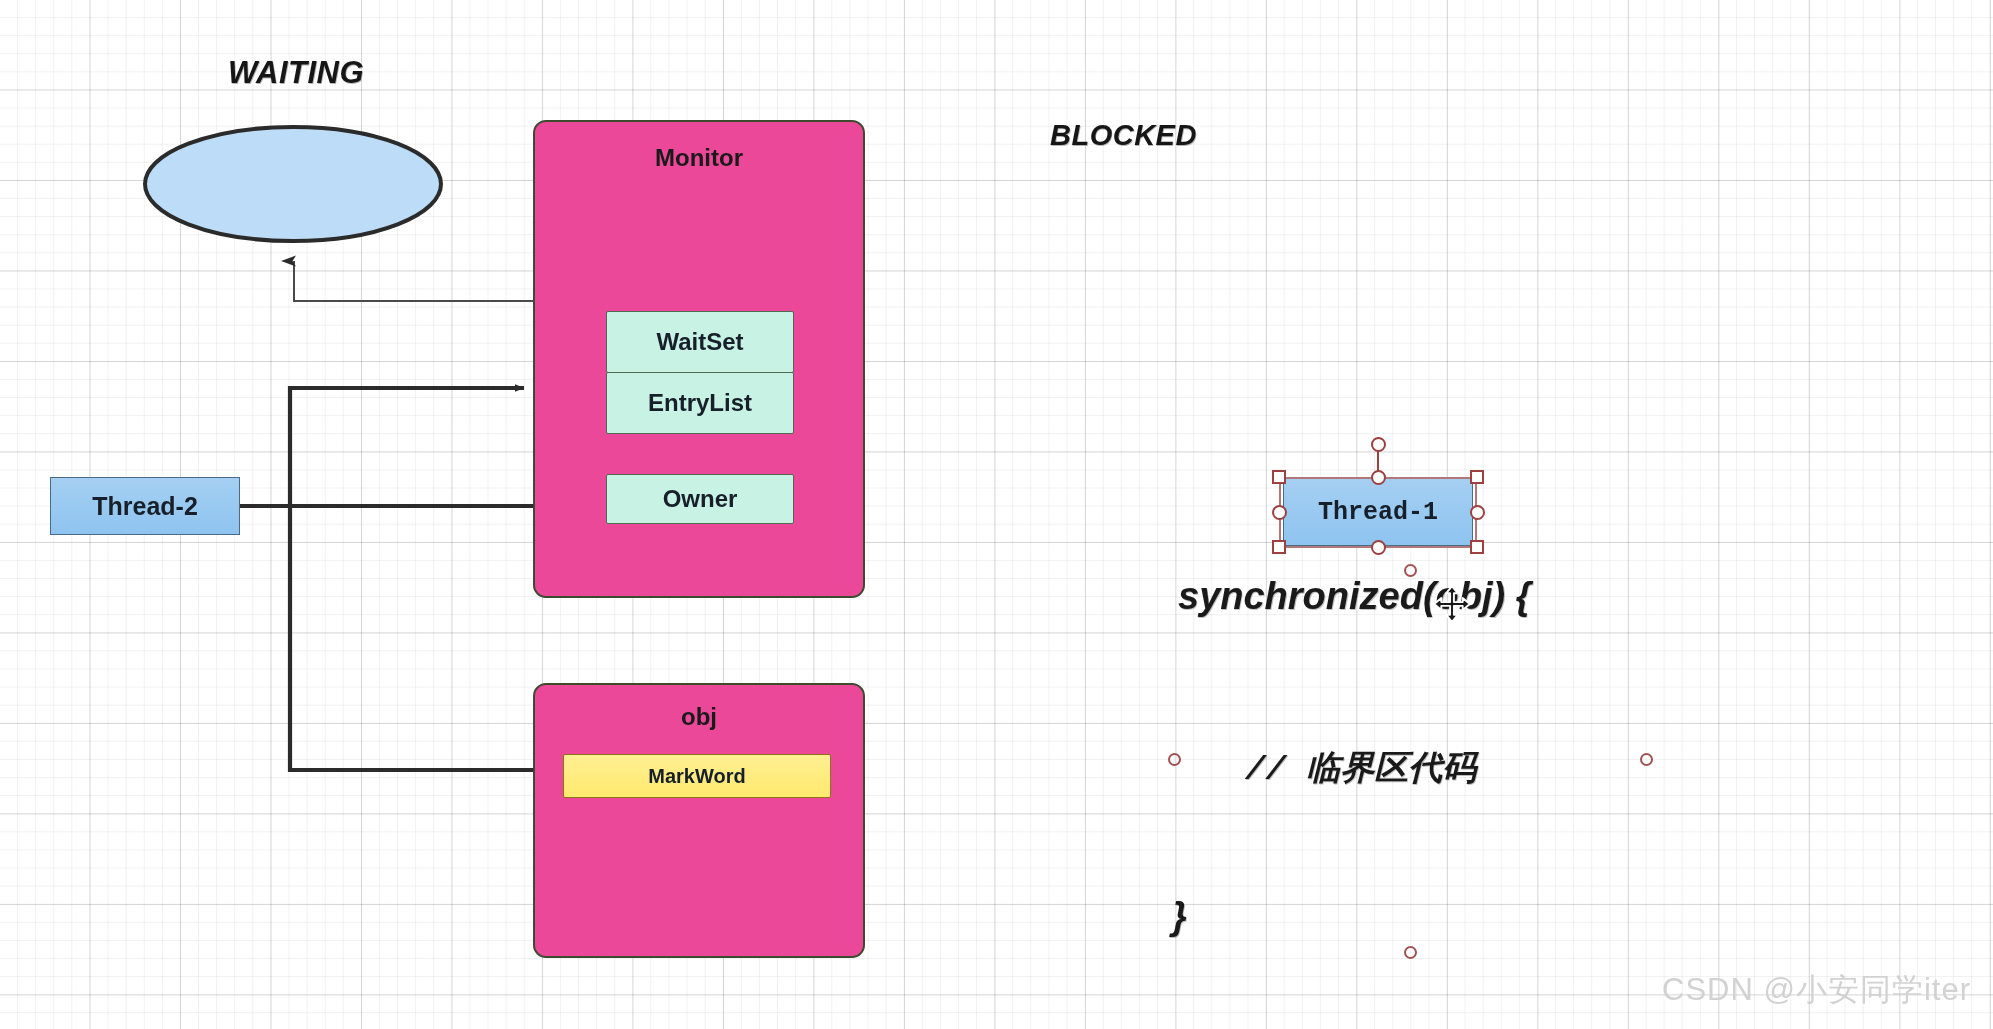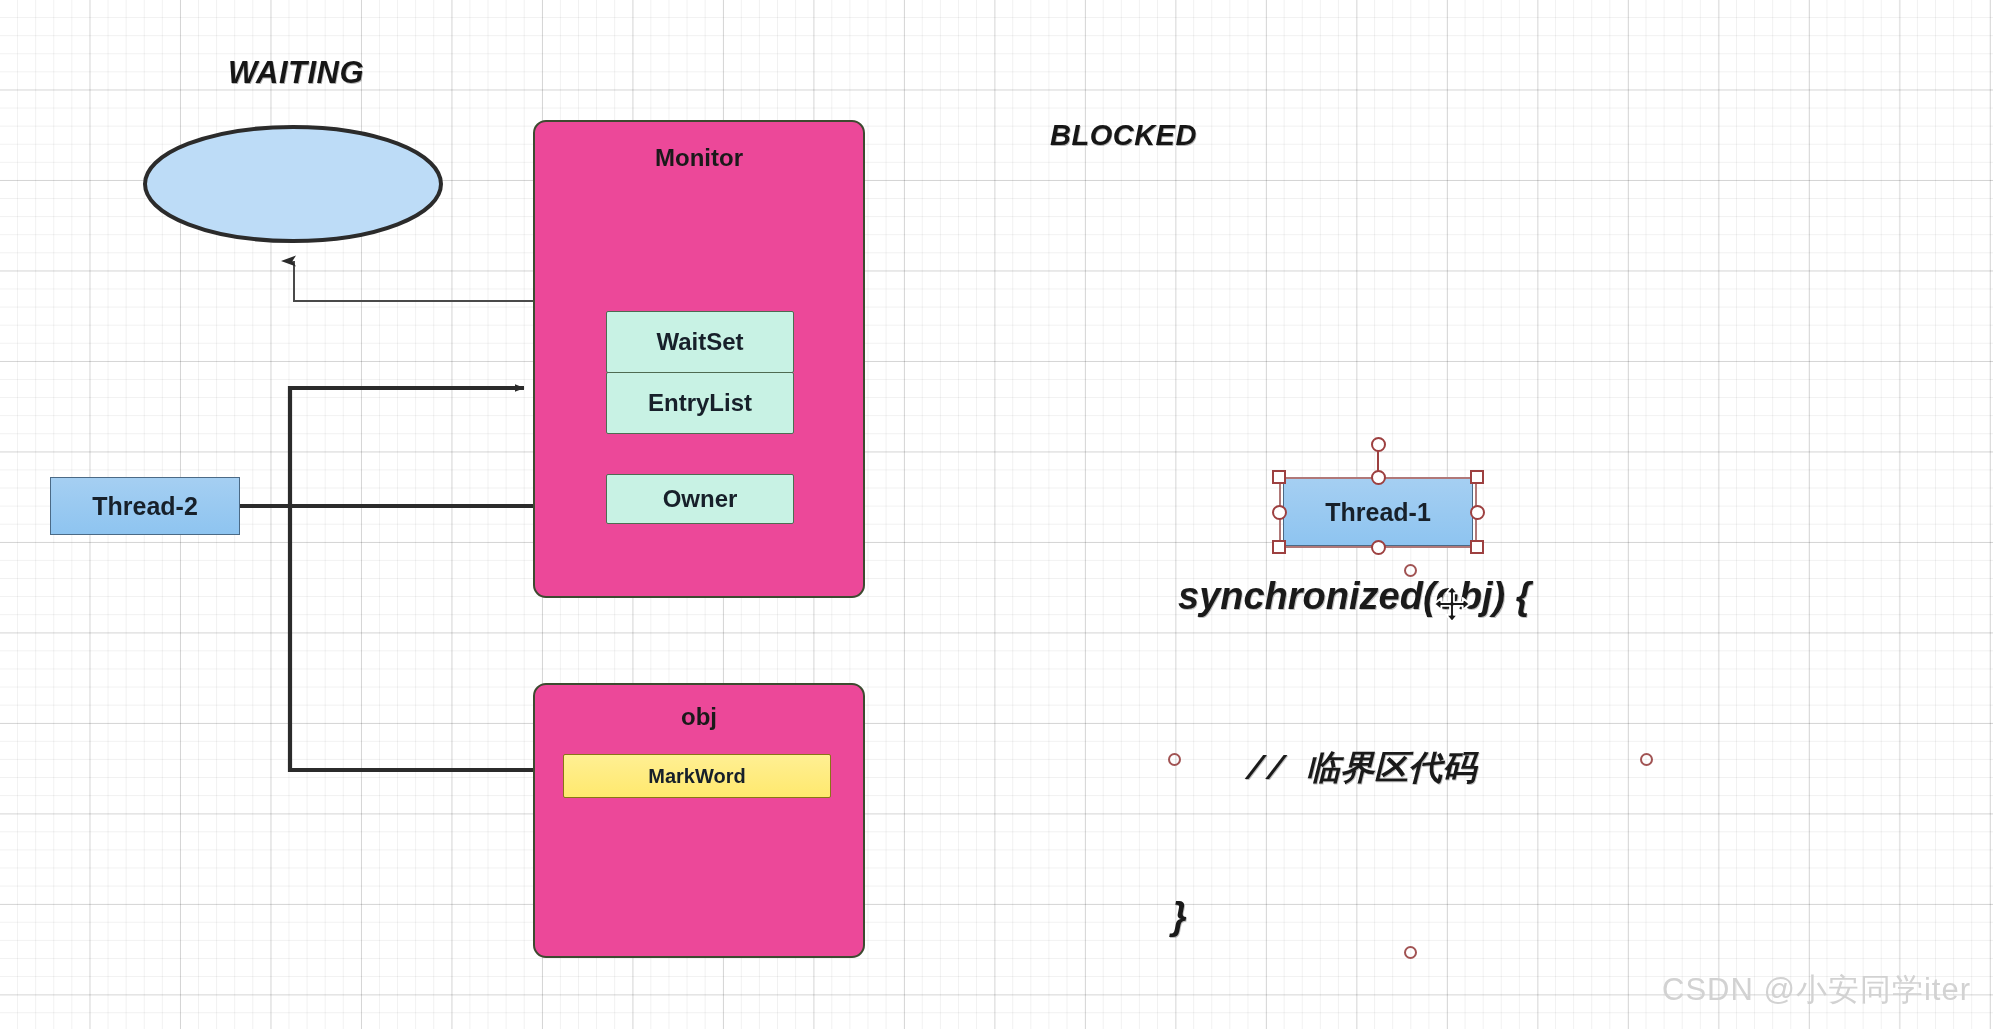--- a/index.html
+++ b/index.html
@@ -162,21 +162,21 @@
 
   <div class="inner-box markword-box" style="left:28px;top:69px;width:268px;height:44px;font-size:20px;">
     <span>MarkWord</span>
   </div>
 </div>
 
 <div class="thread-box" id="thread2-box" style="left:50px;top:477px;width:190px;height:58px;">
   <span>Thread-2</span>
 </div>
 
-<div class="thread-box" id="thread1-box" style="left:1283px;top:478px;width:190px;height:68px;">
+<div class="thread-box" id="thread1-box" style="left:1283px;top:478px;width:190px;height:68px;font-family:Liberation Mono, monospace;">
   <span>Thread-1</span>
 </div>
 
 <div class="sel-edge" style="left:1279px;top:477px;width:198px;height:2px;"></div>
 <div class="sel-edge" style="left:1279px;top:546px;width:198px;height:2px;"></div>
 <div class="sel-edge" style="left:1279px;top:477px;width:2px;height:71px;"></div>
 <div class="sel-edge" style="left:1475px;top:477px;width:2px;height:71px;"></div>
 
 <div class="rot-stem" style="left:1377px;top:450px;height:28px;"></div>
 <div class="h-ci" style="left:1371px;top:437px;"></div>

